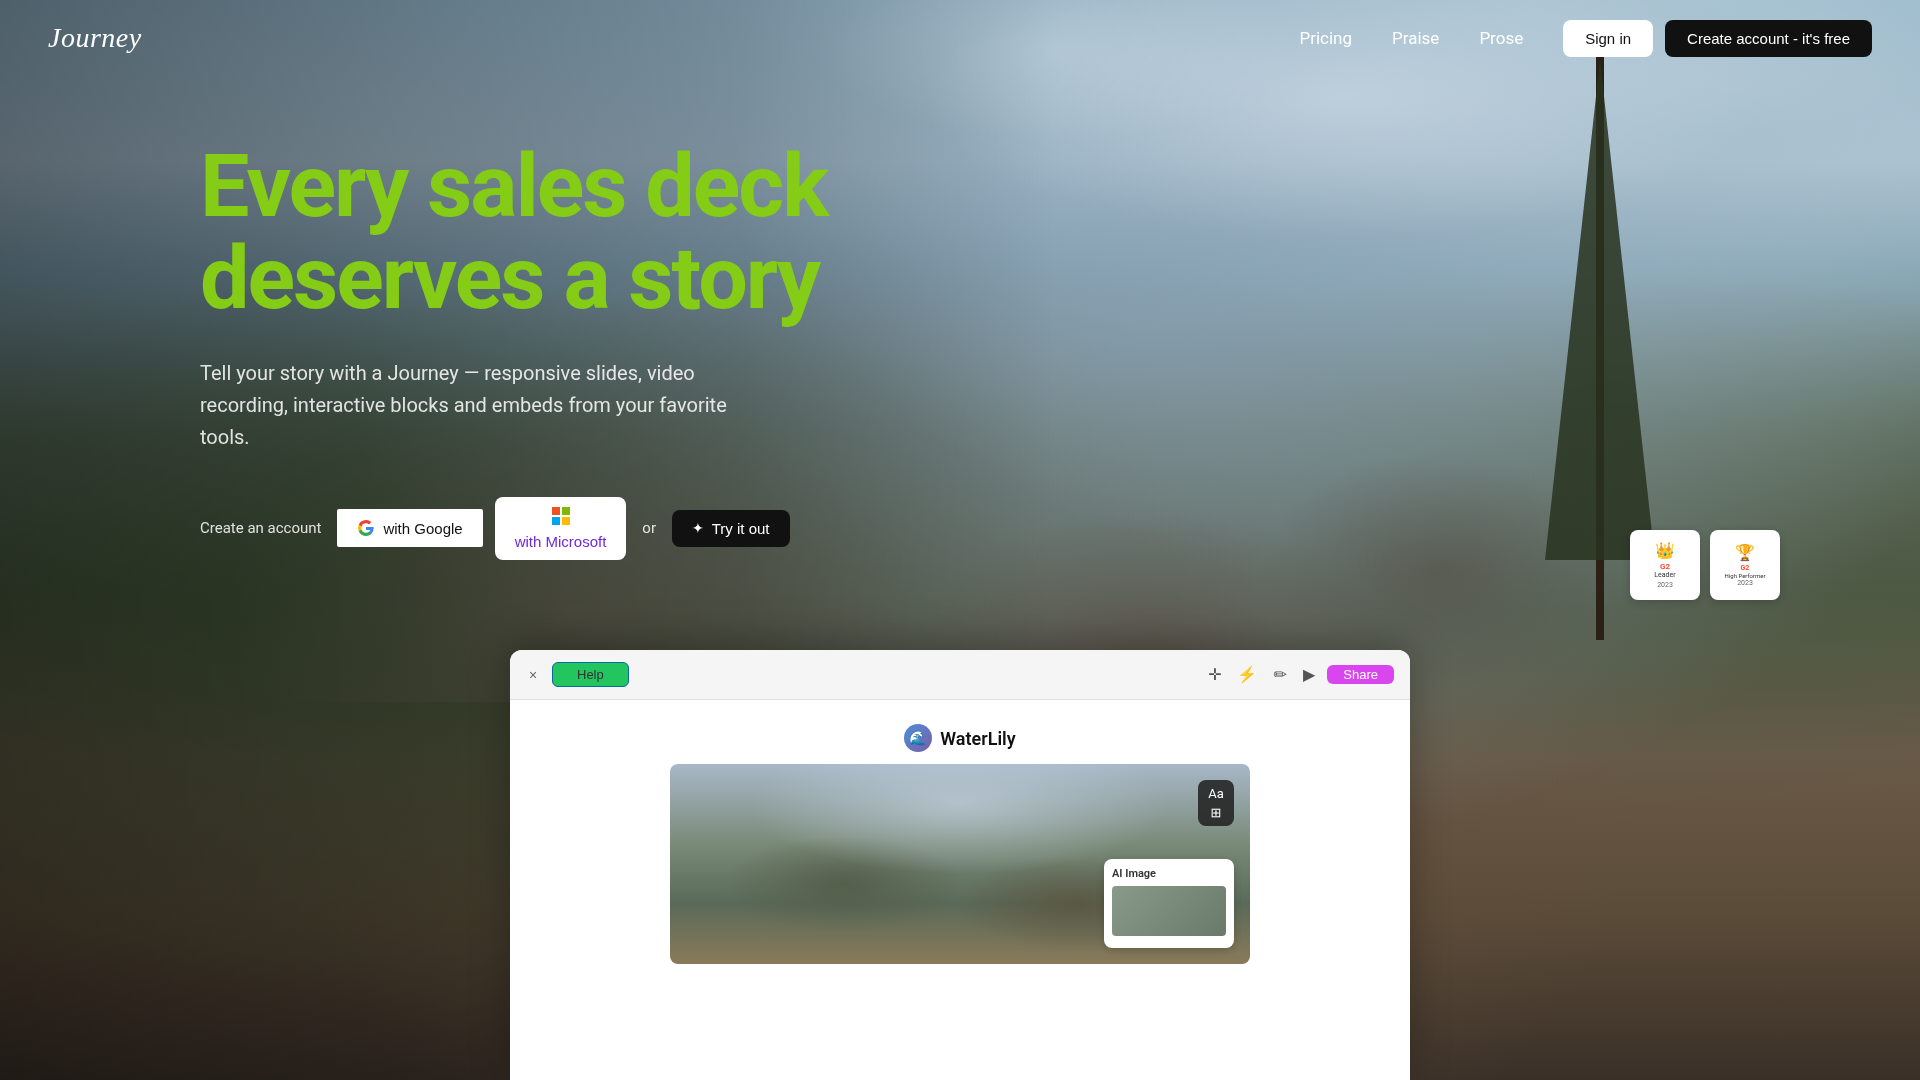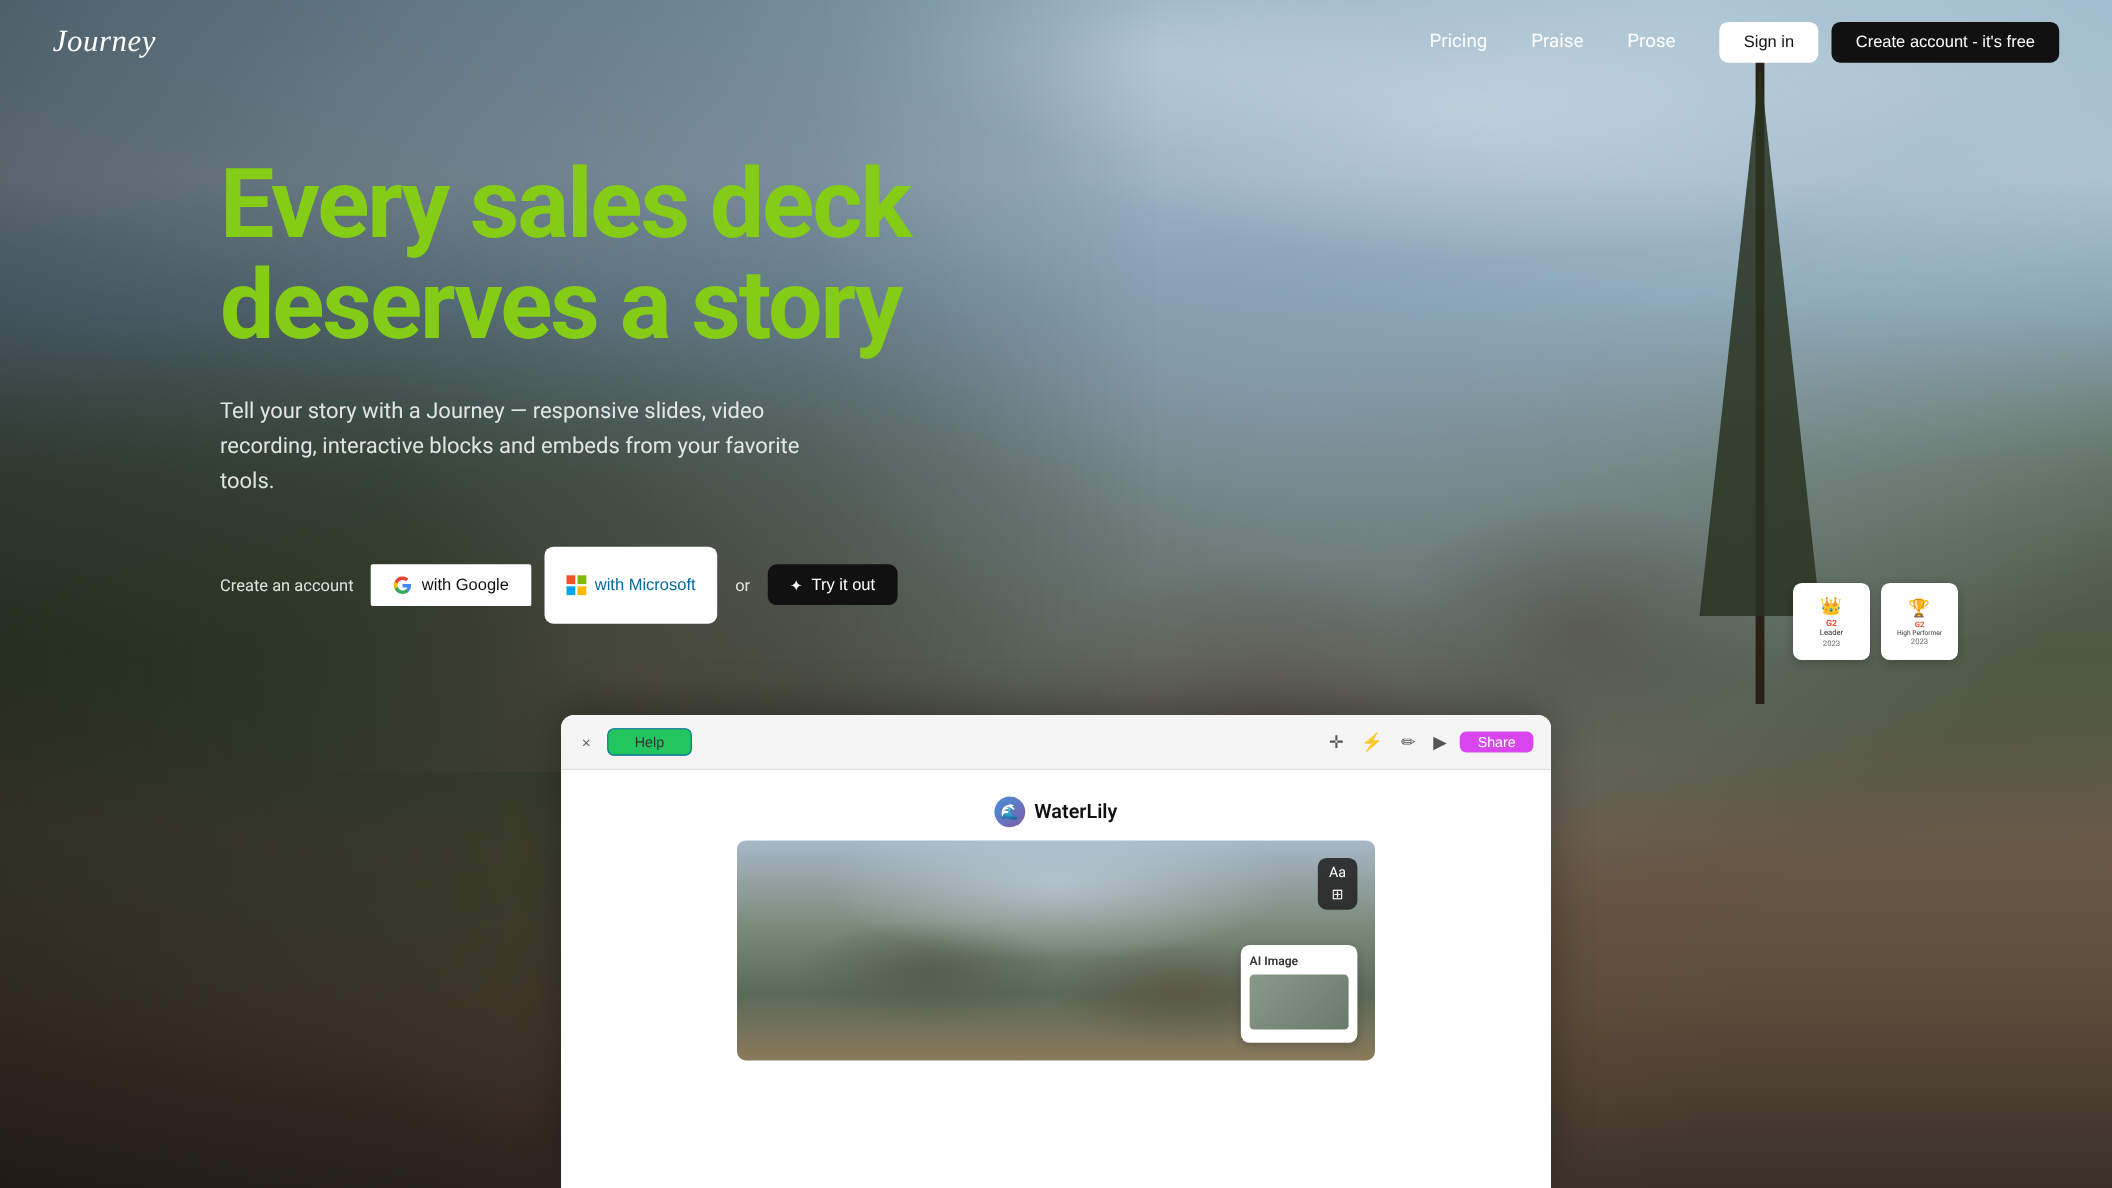--- a/index.html
+++ b/index.html
@@ -208,28 +208,29 @@
       font-weight: 500;
       cursor: pointer;
       white-space: nowrap;
     }
 
     .btn-microsoft {
       display: flex;
       align-items: center;
       gap: 8px;
       background: white;
-      color: #0369a1;
+      color: #6d28d9;
       border: none;
-      padding: 26px 20px;
+      padding: 10px 20px;
       border-radius: 8px;
       font-size: 15px;
       font-weight: 500;
       cursor: pointer;
       white-space: nowrap;
+      flex-direction: column;
     }
 
     .cta-or {
       color: rgba(255,255,255,0.85);
       font-size: 15px;
       margin: 0 4px;
     }
 
     .btn-tryit {
       display: flex;
@@ -458,21 +459,21 @@
         radial-gradient(ellipse 300px 100px at 50% 20%, rgba(200,215,230,0.6) 0%, transparent 70%),
         radial-gradient(ellipse 200px 80px at 30% 60%, rgba(80,90,70,0.8) 0%, transparent 60%),
         radial-gradient(ellipse 200px 80px at 70% 70%, rgba(90,80,60,0.7) 0%, transparent 60%);
     }
 
     
     .ai-panel {
       position: absolute;
       bottom: 16px;
       right: 16px;
-      width: 106px;
+      width: 130px;
       background: white;
       border-radius: 8px;
       padding: 8px;
       box-shadow: 0 2px 8px rgba(0,0,0,0.2);
       margin-top: 29px;
     }
 
     .ai-panel-header {
       font-size: 11px;
       font-weight: 600;

